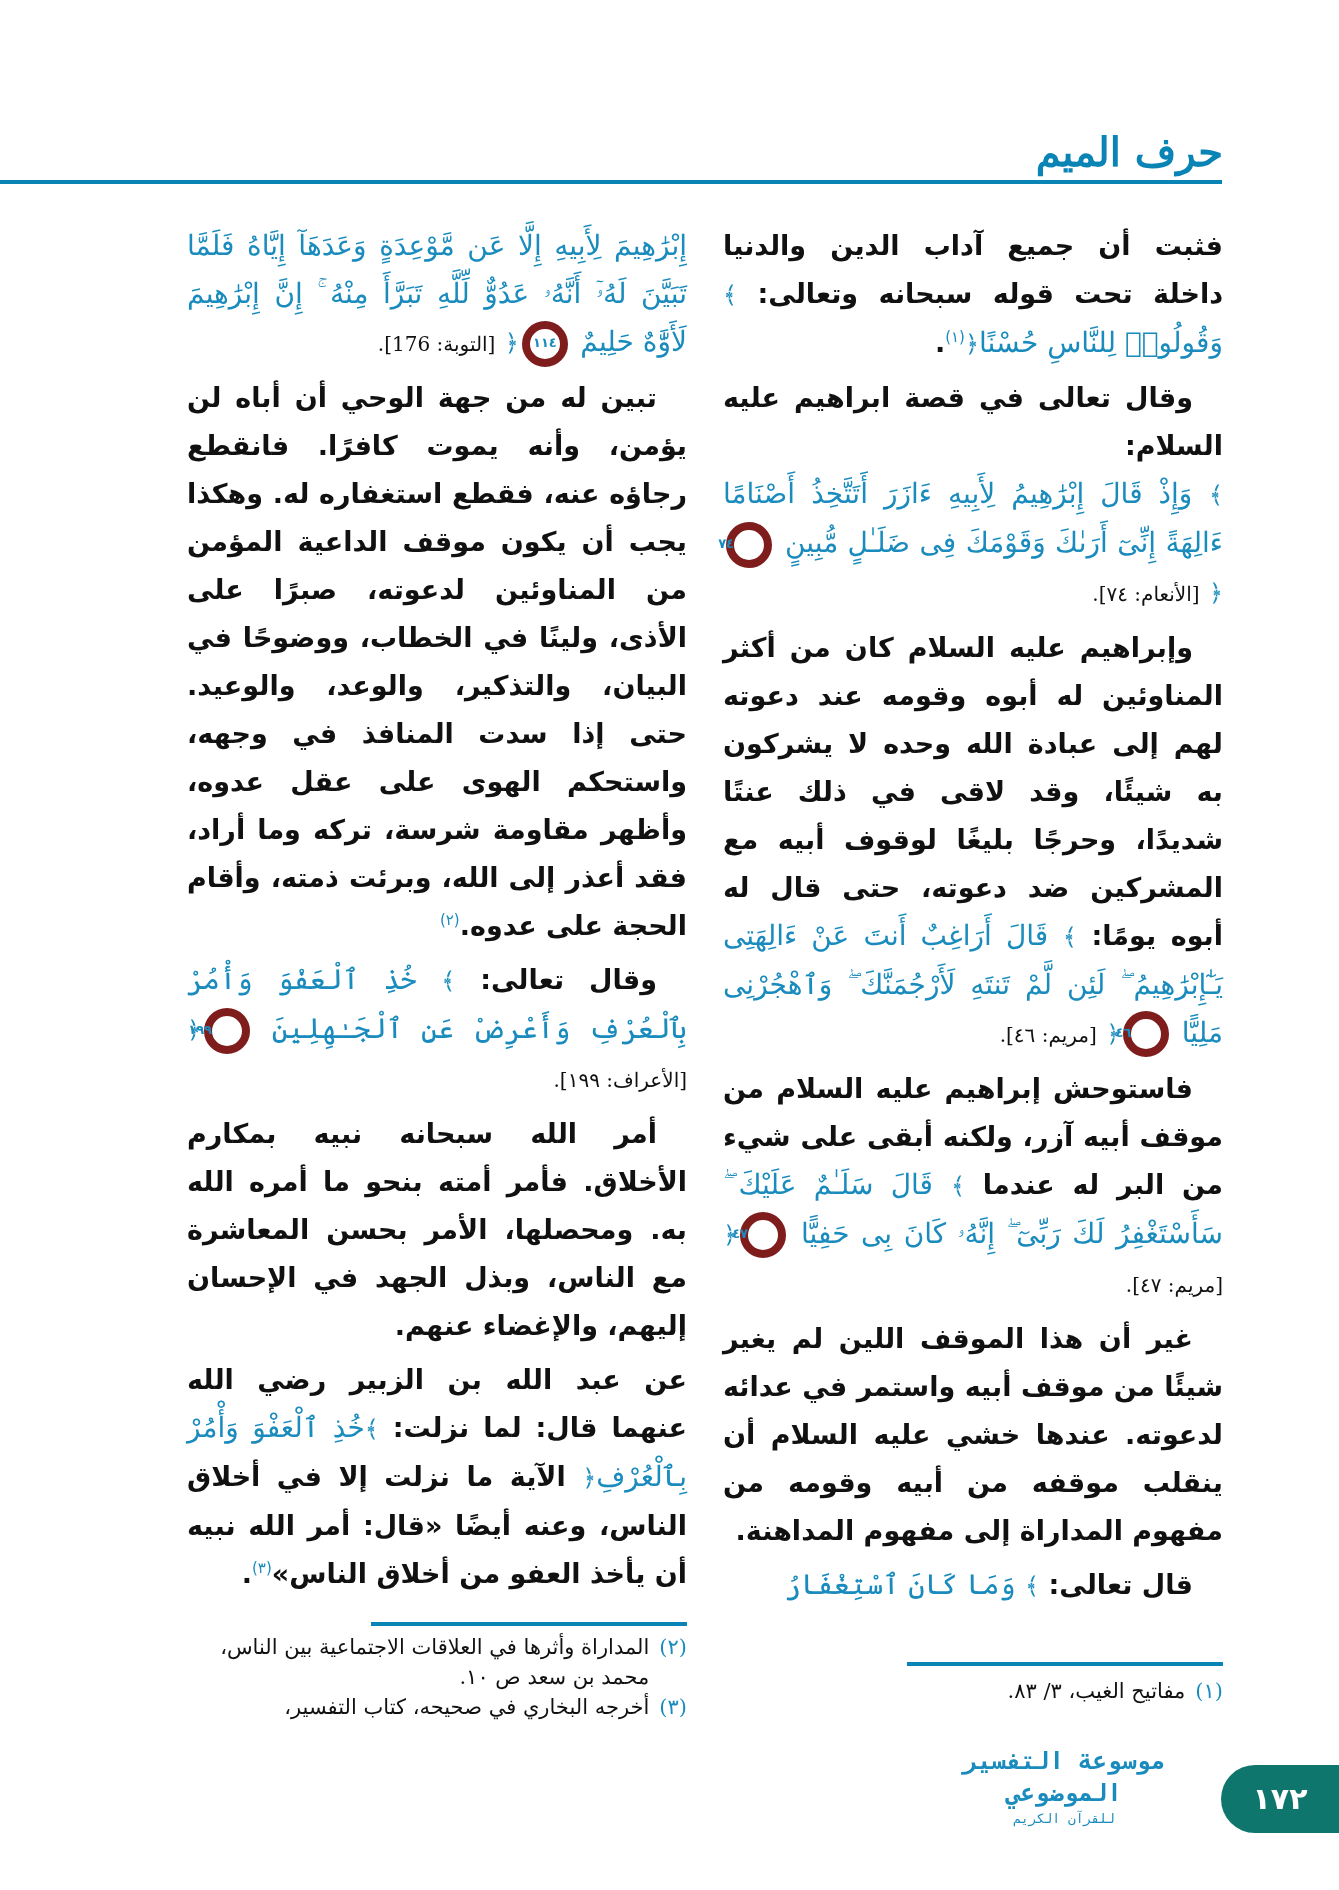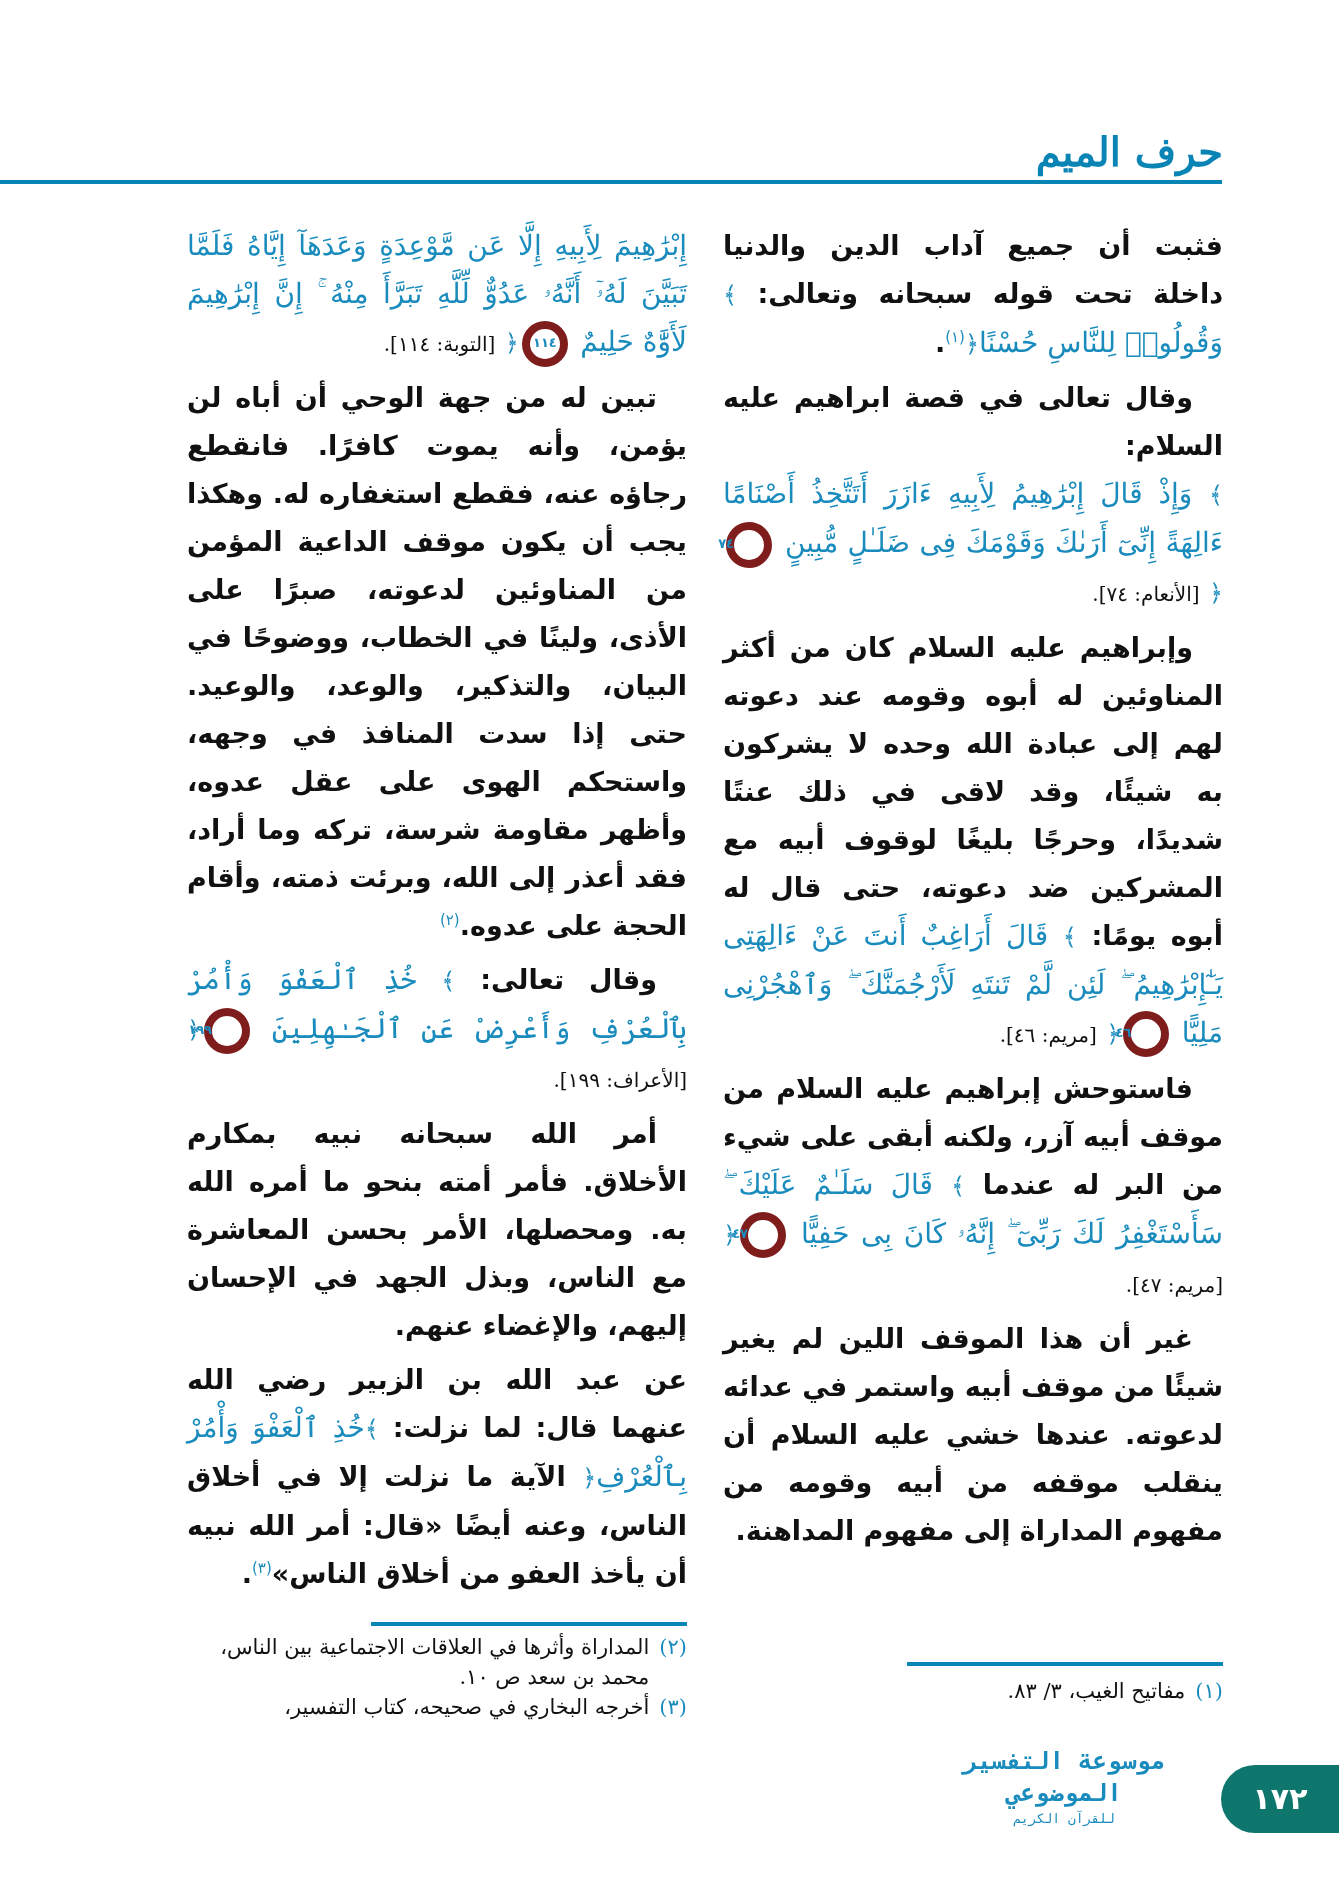--- a/index.html
+++ b/index.html
@@ -64,35 +64,39 @@
     <span class="ayah-num">٤٦</span><span class="orn">﴿</span>
     <span class="ref">[مريم: ٤٦].</span>
   </p>
   <p class="para indent">
     <span>فاستوحش إبراهيم عليه السلام من موقف أبيه آزر، ولكنه أبقى على شيء من البر له عندما </span><span class="orn">﴾</span>
     <span class="verse">قَالَ سَلَـٰمٌ عَلَيْكَ ۖ سَأَسْتَغْفِرُ لَكَ رَبِّىٓ ۖ إِنَّهُۥ كَانَ بِى حَفِيًّا</span>
     <span class="ayah-num">٤٧</span><span class="orn">﴿</span>
     <span class="ref">[مريم: ٤٧].</span>
   </p>
   <p class="para indent">غير أن هذا الموقف اللين لم يغير شيئًا من موقف أبيه واستمر في عدائه لدعوته. عندها خشي عليه السلام أن ينقلب موقفه من أبيه وقومه من مفهوم المداراة إلى مفهوم المداهنة.</p>
+  <p class="para indent">
+    <span>قال تعالى: </span><span class="orn">﴾</span>
+    <span class="verse">وَمَا كَانَ ٱسْتِغْفَارُ</span>
+  </p>
 </div>
 
 <div class="fn-rule fn-rule-right"></div>
 <div class="footnotes footnotes-right">
   <div class="fn">
     <span class="fn-num">(١)</span>
     <span>مفاتيح الغيب، ٣/ ٨٣.</span>
   </div>
 </div>
 
 <div class="col col-left">
   <p class="para">
     <span class="verse">إِبْرَٰهِيمَ لِأَبِيهِ إِلَّا عَن مَّوْعِدَةٍ وَعَدَهَآ إِيَّاهُ فَلَمَّا تَبَيَّنَ لَهُۥٓ أَنَّهُۥ عَدُوٌّ لِّلَّهِ تَبَرَّأَ مِنْهُ ۚ إِنَّ إِبْرَٰهِيمَ لَأَوَّٰهٌ حَلِيمٌ</span>
     <span class="ayah-num">١١٤</span><span class="orn">﴿</span>
-    <span class="ref">[التوبة: ١١٤].</span>
+    <span class="ref">[التوبة: 176].</span>
   </p>
   <p class="para indent">
     <span>تبين له من جهة الوحي أن أباه لن يؤمن، وأنه يموت كافرًا. فانقطع رجاؤه عنه، فقطع استغفاره له. وهكذا يجب أن يكون موقف الداعية المؤمن من المناوئين لدعوته، صبرًا على الأذى، ولينًا في الخطاب، ووضوحًا في البيان، والتذكير، والوعد، والوعيد. حتى إذا سدت المنافذ في وجهه، واستحكم الهوى على عقل عدوه، وأظهر مقاومة شرسة، تركه وما أراد، فقد أعذر إلى الله، وبرئت ذمته، وأقام الحجة على عدوه.</span><span class="fnref">(٢)</span>
   </p>
   <p class="para indent">
     <span>وقال تعالى: </span><span class="orn">﴾</span>
     <span class="verse">خُذِ ٱلْعَفْوَ وَأْمُرْ بِٱلْعُرْفِ وَأَعْرِضْ عَنِ ٱلْجَـٰهِلِينَ</span>
     <span class="ayah-num">١٩٩</span><span class="orn">﴿</span>
     <span class="ref">[الأعراف: ١٩٩].</span>
   </p>

